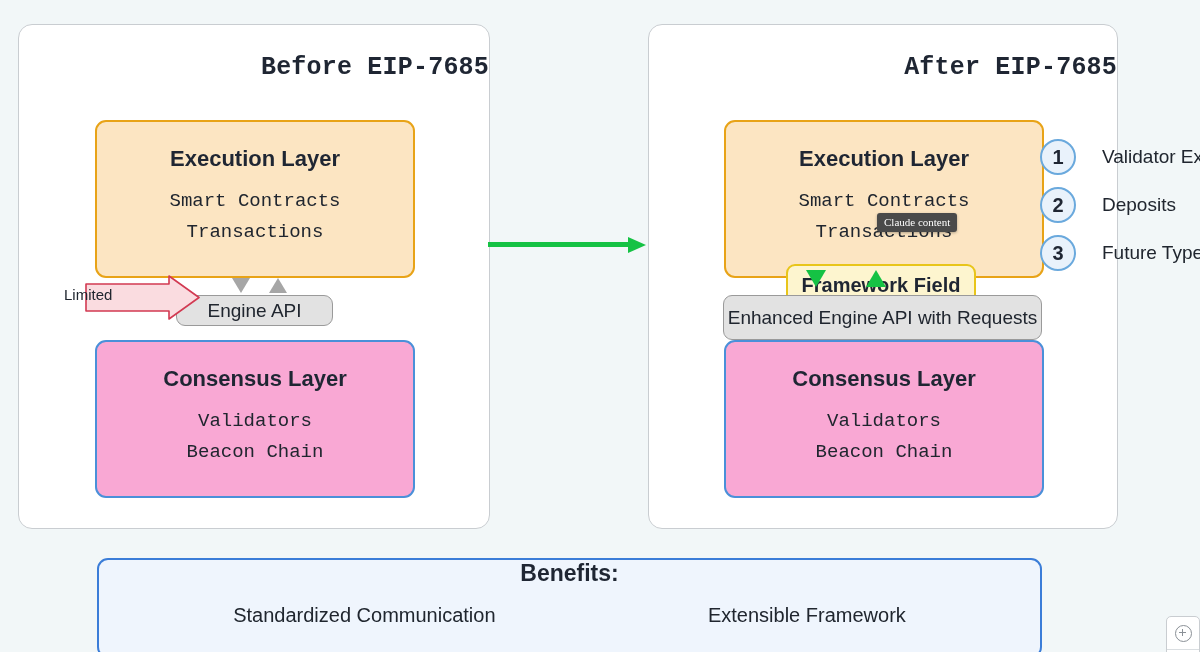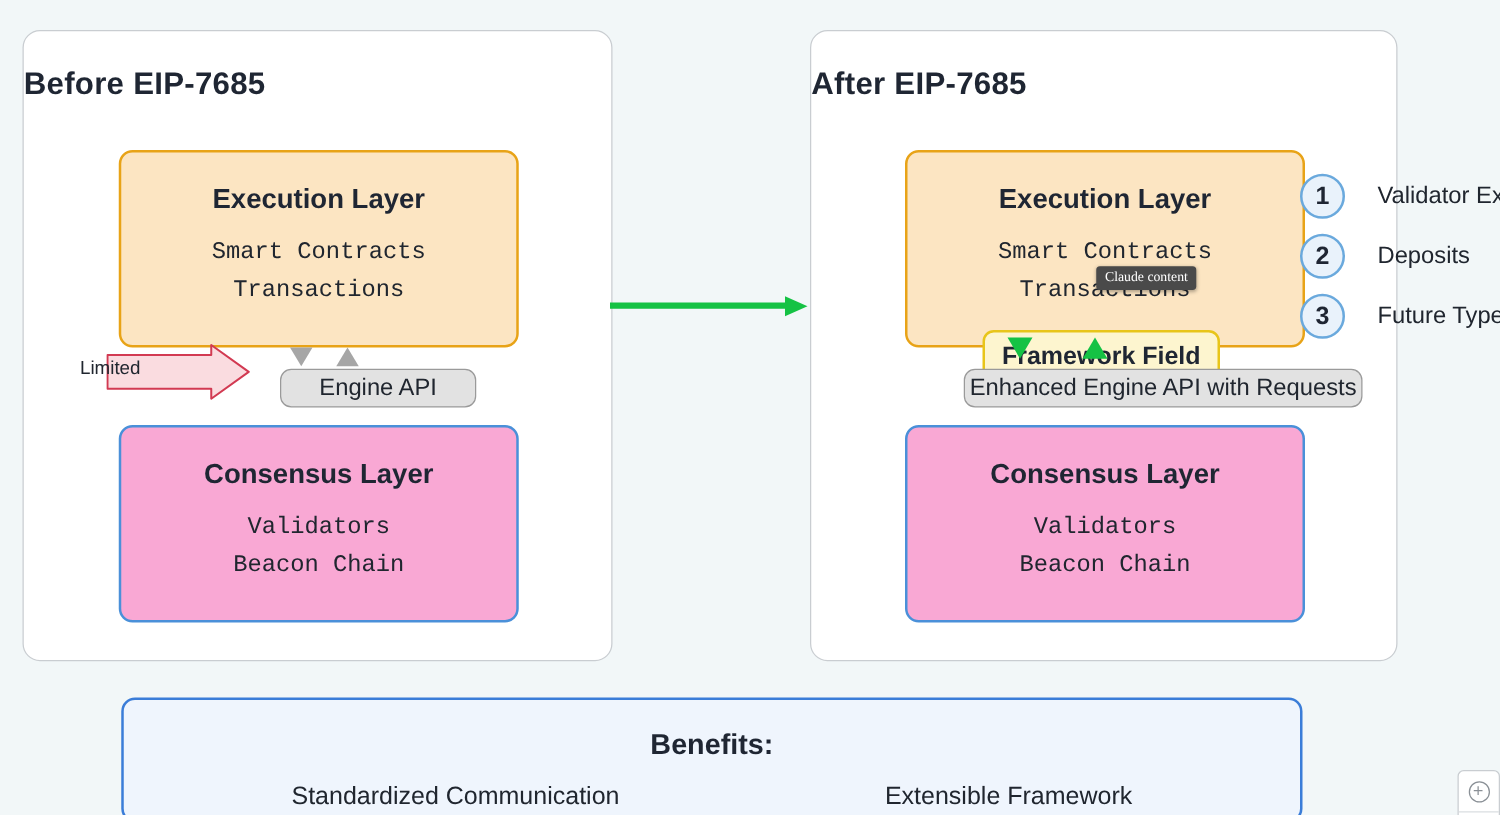--- a/index.html
+++ b/index.html
@@ -19,24 +19,25 @@
     background:#ffffff;
     border:1.5px solid #c9cdd1;
     border-radius:14px;
     box-sizing:border-box;
   }
   #panel-before{left:18px;top:24px;width:472px;height:505px;}
   #panel-after {left:648px;top:24px;width:470px;height:505px;}
 
   .panel-title{
     position:absolute;left:0;right:0;top:28px;
-    text-align:left;
+    text-align:right;
     font-size:25px;font-weight:bold;
     letter-spacing:.2px;
     color:#1f2633;
+    font-family:Liberation Mono, monospace;
   }
 
   
   .layer-box{
     position:absolute;
     box-sizing:border-box;
     border-radius:11px;
     display:flex;flex-direction:column;
     align-items:center;justify-content:flex-start;
     padding-top:24px;
@@ -68,24 +69,23 @@
   
   .pill{
     position:absolute;
     box-sizing:border-box;
     background:#e2e2e2;
     border:1.5px solid #9a9a9a;
     border-radius:9px;
     display:flex;align-items:center;justify-content:center;
     font-size:19px;color:#20262f;
     z-index:6;
-    margin-left:48px;
   }
   #engine-api-before{left:176px;top:295px;width:157px;height:31px;}
-  #engine-api-after {left:723px;top:295px;width:319px;height:31px;}
+  #engine-api-after {left:723px;top:295px;width:319px;height:45px;}
 
   
   .tri{position:absolute;width:0;height:0;z-index:5;}
   .tri-down-gray{
     border-left:9px solid transparent;
     border-right:9px solid transparent;
     border-top:15px solid #a6a6a6;
   }
   .tri-up-gray{
     border-left:9px solid transparent;
@@ -182,21 +182,21 @@
   #benefits{
     position:absolute;left:97px;top:558px;width:945px;height:100px;
     box-sizing:border-box;
     background:#eff5fd;
     border:2.5px solid #3b7dd8;
     border-radius:11px;
     overflow:hidden;
   }
   #benefits .b-title{
     text-align:center;font-size:23px;font-weight:bold;
-    margin-top:22px;color:#1f2633;
+    color:#1f2633;
   }
   #benefits .b-items{
     display:flex;justify-content:space-around;align-items:center;
     margin-top:17px;padding:0 28px;
   }
   #benefits .b-item{font-size:20px;color:#20262f;white-space:nowrap;}
 
   
   #zoom-controls{
     position:absolute;left:1166px;top:616px;width:34px;height:80px;

